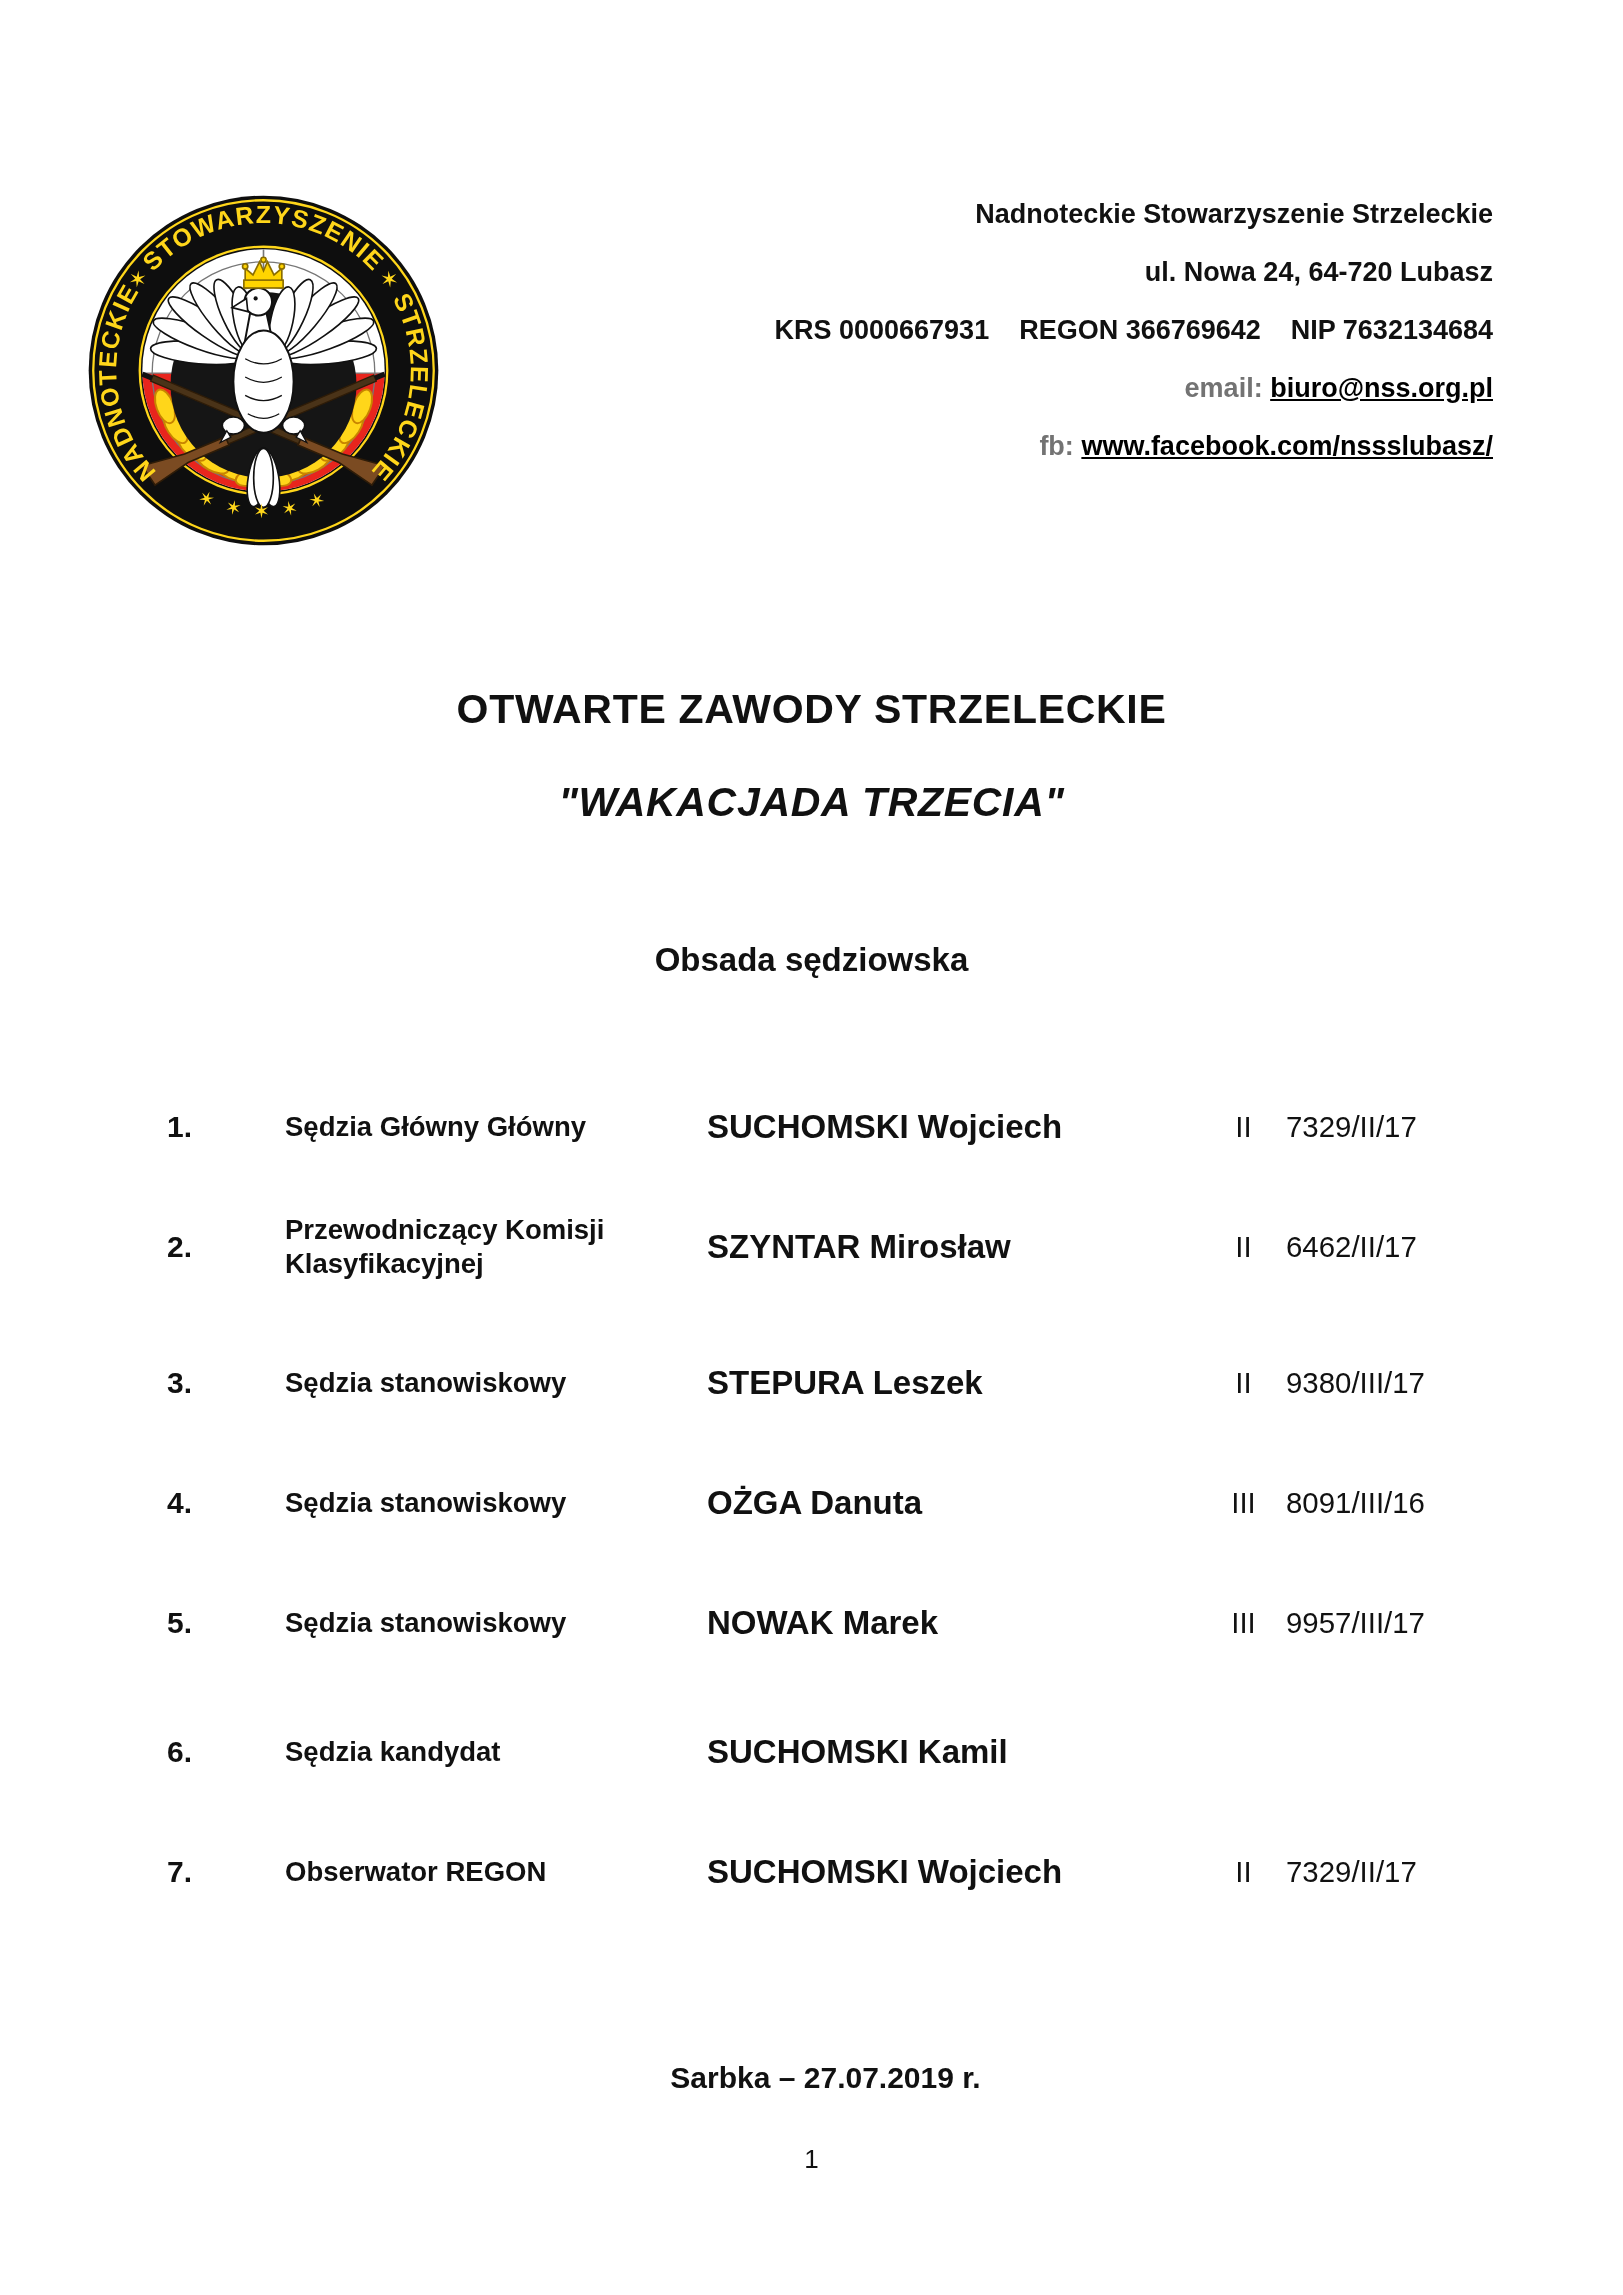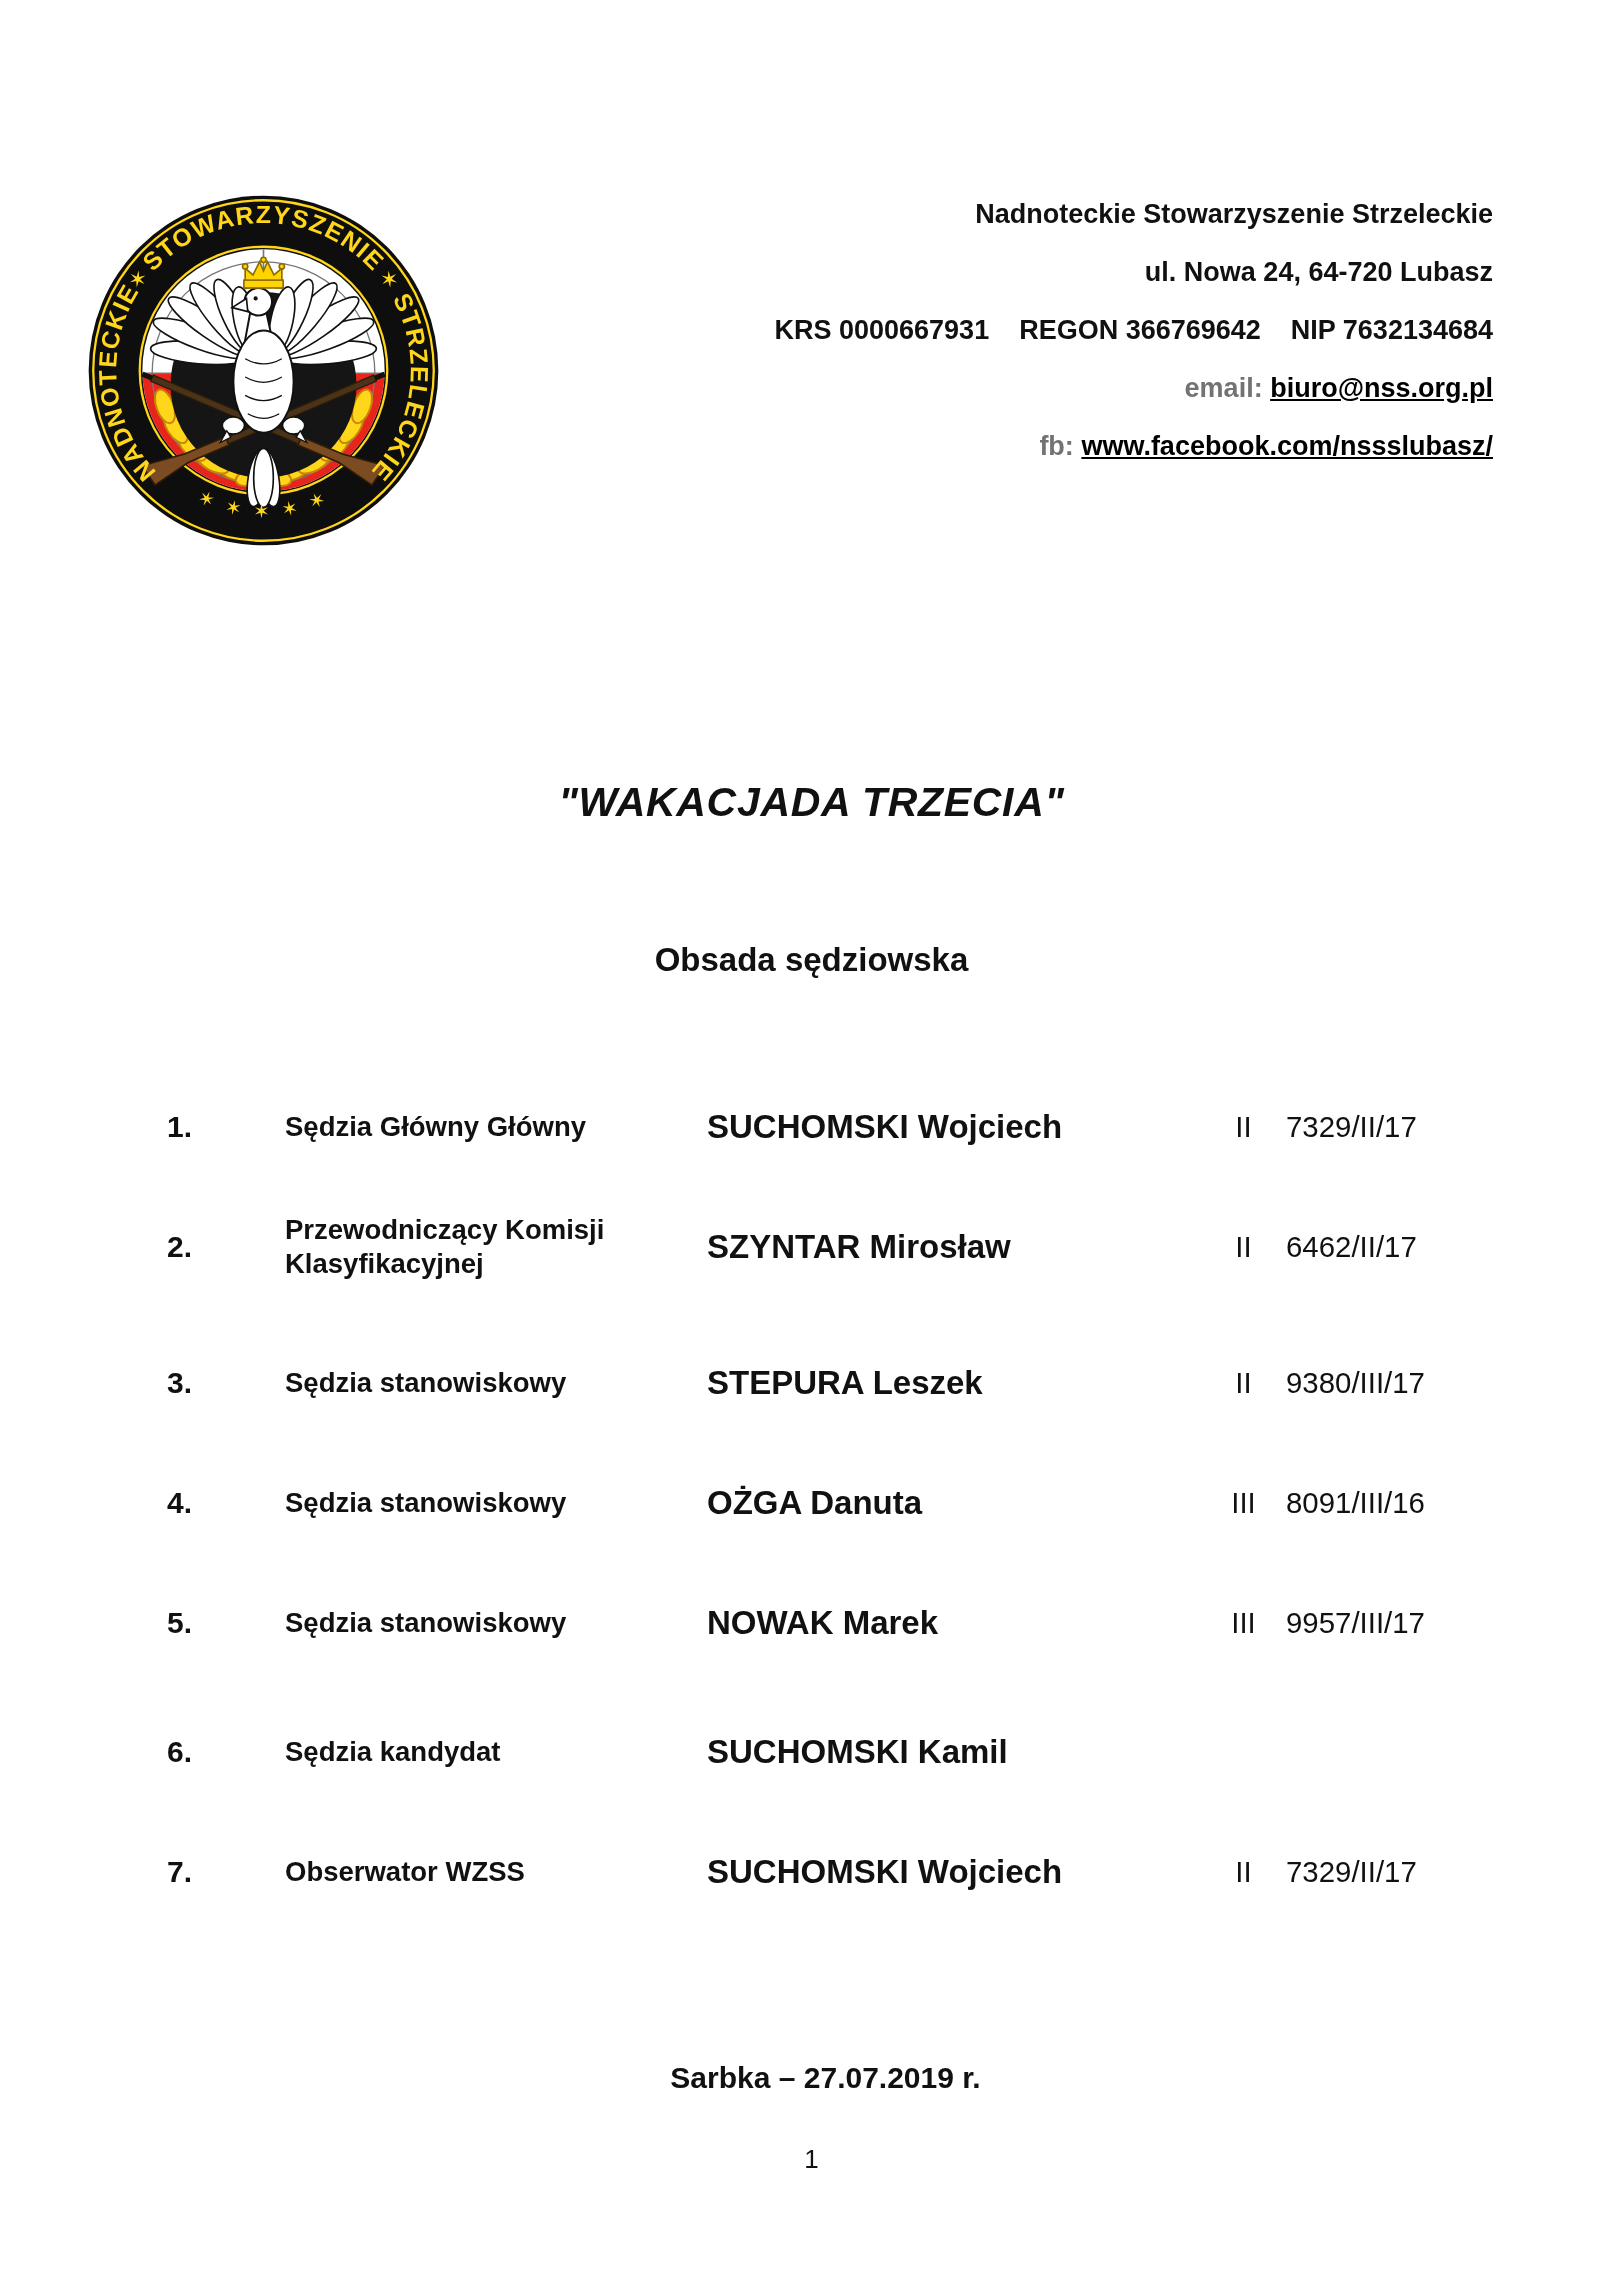--- a/index.html
+++ b/index.html
@@ -183,20 +183,21 @@
   </div>
 
   <div class="hdr">
     <div>Nadnoteckie Stowarzyszenie Strzeleckie</div>
     <div>ul. Nowa 24, 64-720 Lubasz</div>
     <div><span>KRS 0000667931</span><span class="gap">REGON 366769642</span><span class="gap">NIP 7632134684</span></div>
     <div><span class="lbl">email:</span> <a>biuro@nss.org.pl</a></div>
     <div><span class="lbl">fb:</span> <a>www.facebook.com/nssslubasz/</a></div>
   </div>
 
+  <div class="title-main">OTWARTE ZAWODY STRZELECKIE</div>
   <div class="title-sub">"WAKACJADA TRZECIA"</div>
   <div class="section-h">Obsada sędziowska</div>
 
   <div class="judges">
     <div class="trow r1">
       <div class="c-num">1.</div>
       <div class="c-role">Sędzia Główny Główny</div>
       <div class="c-name">SUCHOMSKI Wojciech</div>
       <div class="c-class">II</div>
       <div class="c-lic">7329/II/17</div>
@@ -231,21 +232,21 @@
     </div>
     <div class="trow r6">
       <div class="c-num">6.</div>
       <div class="c-role">Sędzia kandydat</div>
       <div class="c-name">SUCHOMSKI Kamil</div>
       <div class="c-class"></div>
       <div class="c-lic"></div>
     </div>
     <div class="trow r7">
       <div class="c-num">7.</div>
-      <div class="c-role">Obserwator WZSS</div>
+      <div class="c-role">Obserwator REGON</div>
       <div class="c-name">SUCHOMSKI Wojciech</div>
       <div class="c-class">II</div>
       <div class="c-lic">7329/II/17</div>
     </div>
   </div>
 
   <div class="footer-date">Sarbka – 27.07.2019 r.</div>
   <div class="page-num">1</div>
 
 </div>

